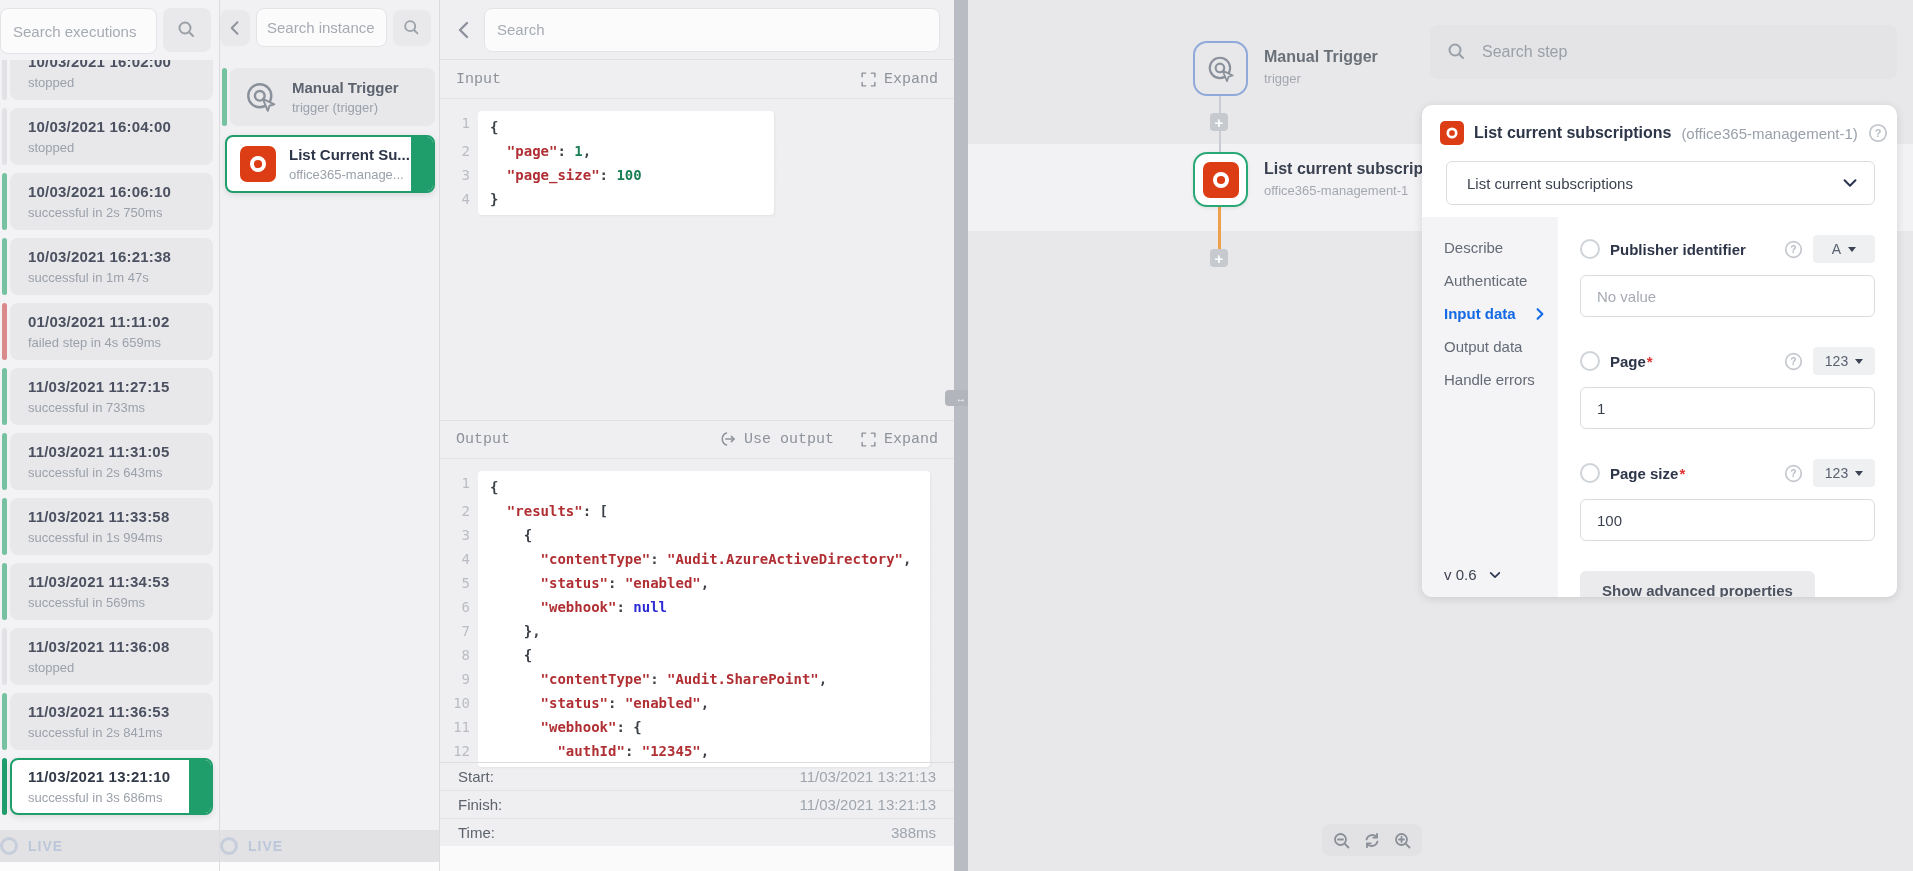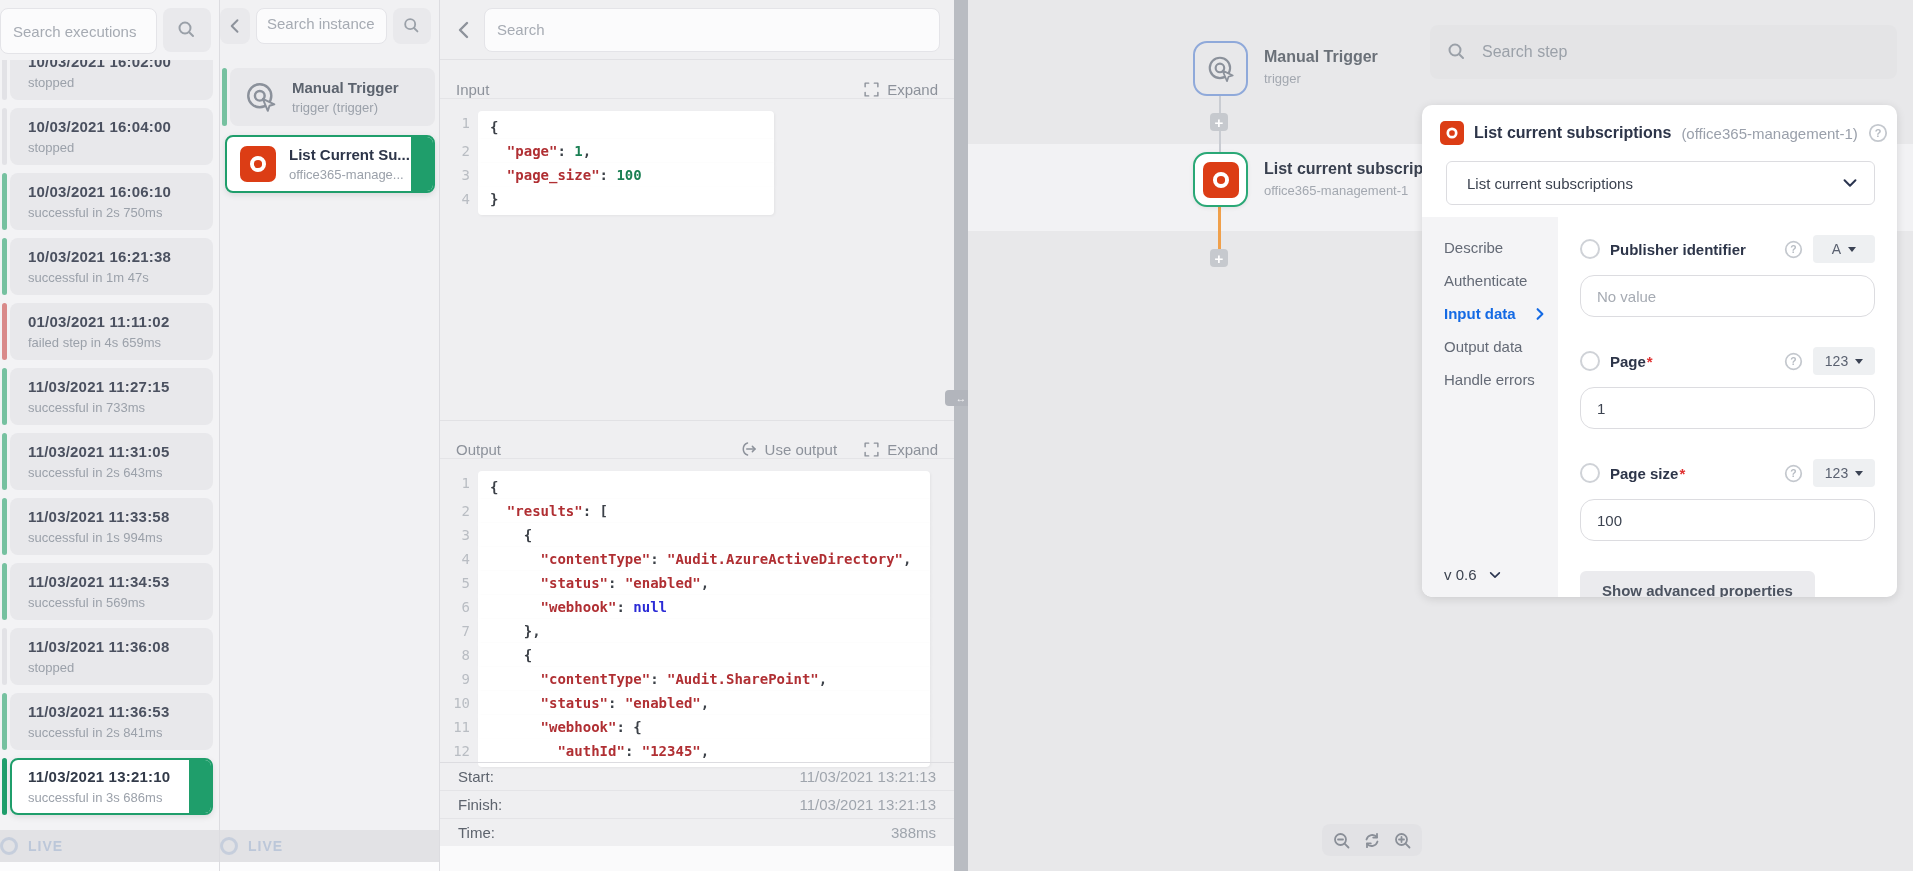--- a/index.html
+++ b/index.html
@@ -15,21 +15,21 @@
   .col3{left:440px;top:0;width:514px;height:871px;background:#efeff1;}
   .dragbar{left:954px;top:0;width:14px;height:871px;background:#b9bcc2;}
   .canvas{left:968px;top:0;width:945px;height:871px;background:#e8e8ea;}
 
   
   .searchrow{position:absolute;top:8px;left:0;right:8px;display:flex;gap:6px;}
   .search-input{flex:1;min-width:0;height:44px;border:1px solid #e4e4e8;border-radius:8px;background:#fbfbfc;padding:0 12px;font-size:15px;color:#4b5160;}
   .search-input::placeholder{color:#a6abb3;}
   .icon-btn{width:48px;height:44px;border-radius:8px;background:#e9e9ec;display:flex;align-items:center;justify-content:center;}
   .back-btn{width:30px;height:36px;border-radius:8px;background:#e9e9ec;display:flex;align-items:center;justify-content:center;flex:none;align-self:center;}
-  .fake-input{background:#fbfbfc;border:1px solid #e4e4e8;border-radius:8px;color:#a6abb3;font-size:15px;line-height:16px;padding:7px 10px;flex:1;min-width:0;}
+  .fake-input{background:#fbfbfc;border:1px solid #e4e4e8;border-radius:8px;color:#a6abb3;font-size:15px;line-height:23px;padding:7px 10px;flex:1;min-width:0;}
 
   
   .list{position:absolute;left:0;right:0;top:60px;bottom:43px;overflow:hidden;}
   .x-item{display:flex;align-items:stretch;margin:0 6px 8px 2px;height:57px;}
   .x-item .strip{width:5px;border-radius:3px;margin-right:3px;background:transparent;flex:none;}
   .x-item.k-success .strip{background:#76c1a0;}
   .x-item.k-failed .strip{background:#d98a8a;}
   .x-item.k-stopped .strip{background:#e2e2e6;}
   .x-item .card{position:relative;flex:1;background:#e8e8eb;border-radius:8px;padding:10px 14px 0 18px;overflow:hidden;}
   .x-item .date{font-size:15px;font-weight:700;color:#4b5160;letter-spacing:.2px;white-space:nowrap;}
@@ -52,21 +52,21 @@
   .i-item.selected .t1{color:#2d3549;}
 
   .live-bar{position:absolute;left:0;right:0;bottom:9px;height:32px;background:#e2e2e5;display:flex;align-items:center;justify-content:flex-start;gap:10px;}
   .live-dot{width:12px;height:12px;border:3px solid #aebdd6;border-radius:50%;opacity:.55;}
   .live-label{font-size:14px;font-weight:700;letter-spacing:1px;color:#bcc7d9;}
   .bottom-strip{position:absolute;left:0;right:0;bottom:0;height:9px;background:#fcfcfd;}
 
   
   .col3 .topsearch{position:absolute;left:0;right:0;top:0;height:60px;border-bottom:1px solid #e1e1e4;display:flex;align-items:center;padding:0 14px;gap:10px;box-sizing:border-box;}
   .sec{position:absolute;left:0;right:0;}
-  .sec-head{height:38px;display:flex;align-items:flex-end;padding:0 16px;border-bottom:1px solid #e4e4e7;color:#8d929b;font-size:15px;}
+  .sec-head{height:38px;display:flex;align-items:center;padding:0 16px;border-bottom:1px solid #e4e4e7;color:#8d929b;font-size:15px;font-family:Liberation Mono, monospace;}
   .sec-head .title{flex:none;}
   .sec-head .sp{flex:1;}
   .sec-action{display:flex;align-items:center;gap:7px;color:#8d929b;font-size:15px;margin-left:26px;}
   .sec-input{top:60px;height:360px;border-bottom:1px solid #e1e1e4;}
   .sec-output{top:420px;height:342px;}
   .codewrap{padding:12px 0 0 6px;}
   .code-row{display:flex;font-family:"DejaVu Sans Mono",monospace;font-size:14px;line-height:24px;font-weight:600;}
   .code-row .ln{width:24px;padding-right:8px;text-align:right;color:#b9bdc3;font-weight:400;flex:none;}
   .code-row .lc{background:#fff;padding:0 12px;white-space:pre;box-shadow:1px 1px 3px rgba(0,0,0,.05);}
   #input-code .lc{width:272px;}
@@ -116,21 +116,21 @@
   .version{position:absolute;left:22px;bottom:14px;display:flex;align-items:center;gap:10px;font-size:15px;color:#3c4350;}
   .insp-fields{flex:1;padding:18px 22px 0 22px;min-width:0;}
   .field{margin-bottom:30px;}
   .field-row{display:flex;align-items:center;gap:10px;margin-bottom:12px;}
   .radio{width:16px;height:16px;border:2px solid #cfd2d7;border-radius:50%;background:#fff;flex:none;}
   .field-label{font-size:15px;font-weight:700;color:#2d3549;white-space:nowrap;}
   .req{color:#e03131;font-weight:700;margin-left:1px;}
   .field-row .sp{flex:1;}
   .type-chip{height:28px;min-width:46px;background:#eef0f2;border-radius:4px;display:flex;align-items:center;justify-content:center;gap:7px;font-size:14px;color:#5a6170;padding:0 8px;}
   .type-chip .tri{width:0;height:0;border-left:4px solid transparent;border-right:4px solid transparent;border-top:5px solid #3b4354;}
-  .field input{width:100%;box-sizing:border-box;height:42px;border:1px solid #dcdce0;border-radius:14px;padding:0 16px;font-size:15px;color:#3c4350;background:#fff;}
+  .field input{width:100%;box-sizing:border-box;height:42px;border:1px solid #dcdce0;border-radius:6px;padding:0 16px;font-size:15px;color:#3c4350;background:#fff;}
   .field input::placeholder{color:#a6abb3;}
   .adv-btn{height:38px;padding:0 22px;background:#ebebee;border-radius:6px;font-size:15px;font-weight:700;color:#4c5360;}
 
   .office-badge{border-radius:7px;background:#dc3d15;display:flex;align-items:center;justify-content:center;flex:none;}
 </style>
 </head>
 <body>
 
 <svg width="0" height="0" style="position:absolute">
   <defs>

